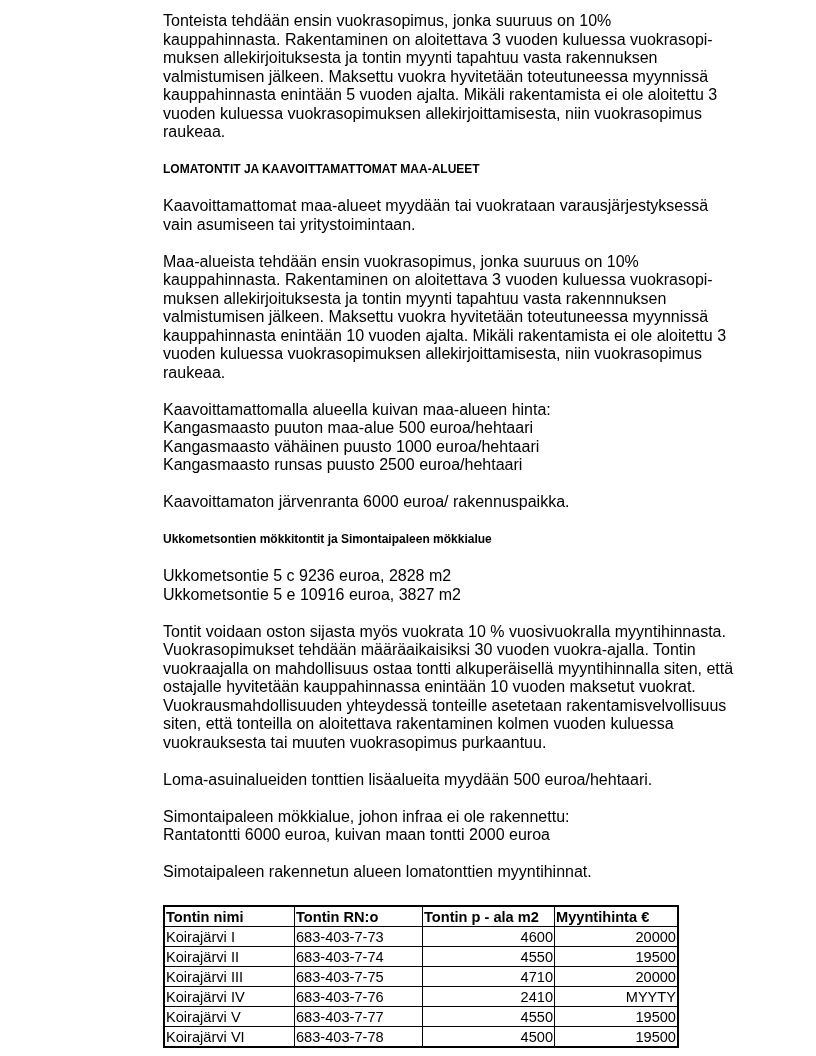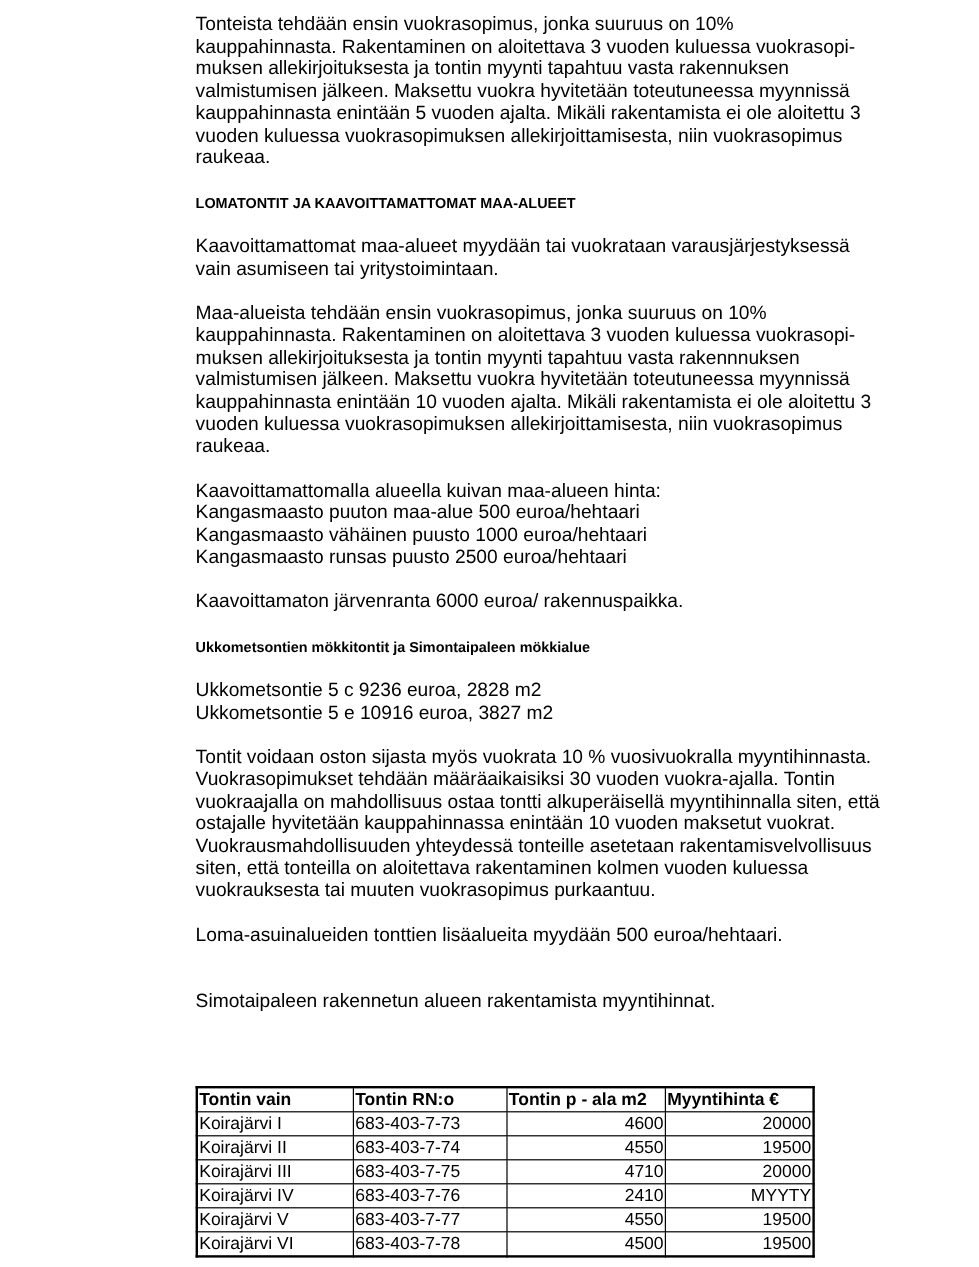--- a/index.html
+++ b/index.html
@@ -75,28 +75,32 @@
     <p>Vuokrasopimukset tehdään määräaikaisiksi 30 vuoden vuokra-ajalla. Tontin</p>
     <p>vuokraajalla on mahdollisuus ostaa tontti alkuperäisellä myyntihinnalla siten, että</p>
     <p>ostajalle hyvitetään kauppahinnassa enintään 10 vuoden maksetut vuokrat.</p>
     <p>Vuokrausmahdollisuuden yhteydessä tonteille asetetaan rakentamisvelvollisuus</p>
     <p>siten, että tonteilla on aloitettava rakentaminen kolmen vuoden kuluessa</p>
     <p>vuokrauksesta tai muuten vuokrasopimus purkaantuu.</p>
   </div>
   <div class="gap"></div>
   <p>Loma-asuinalueiden tonttien lisäalueita myydään 500 euroa/hehtaari.</p>
   <div class="gap"></div>
+  <div>
+    <p>Simontaipaleen mökkialue, johon infraa ei ole rakennettu:</p>
+    <p>Rantatontti 6000 euroa, kuivan maan tontti 2000 euroa</p>
+  </div>
   <div class="gap"></div>
-  <p>Simotaipaleen rakennetun alueen rakentamista myyntihinnat.</p>
+  <p>Simotaipaleen rakennetun alueen lomatonttien myyntihinnat.</p>
 </div>
 
 <table>
   <thead>
     <tr>
-      <th class="c1">Tontin vain</th>
+      <th class="c1">Tontin nimi</th>
       <th class="c2">Tontin RN:o</th>
       <th class="c3">Tontin p - ala m2</th>
       <th class="c4">Myyntihinta €</th>
     </tr>
   </thead>
   <tbody>
     <tr>
       <td>Koirajärvi I</td>
       <td>683-403-7-73</td>
       <td class="num">4600</td>

